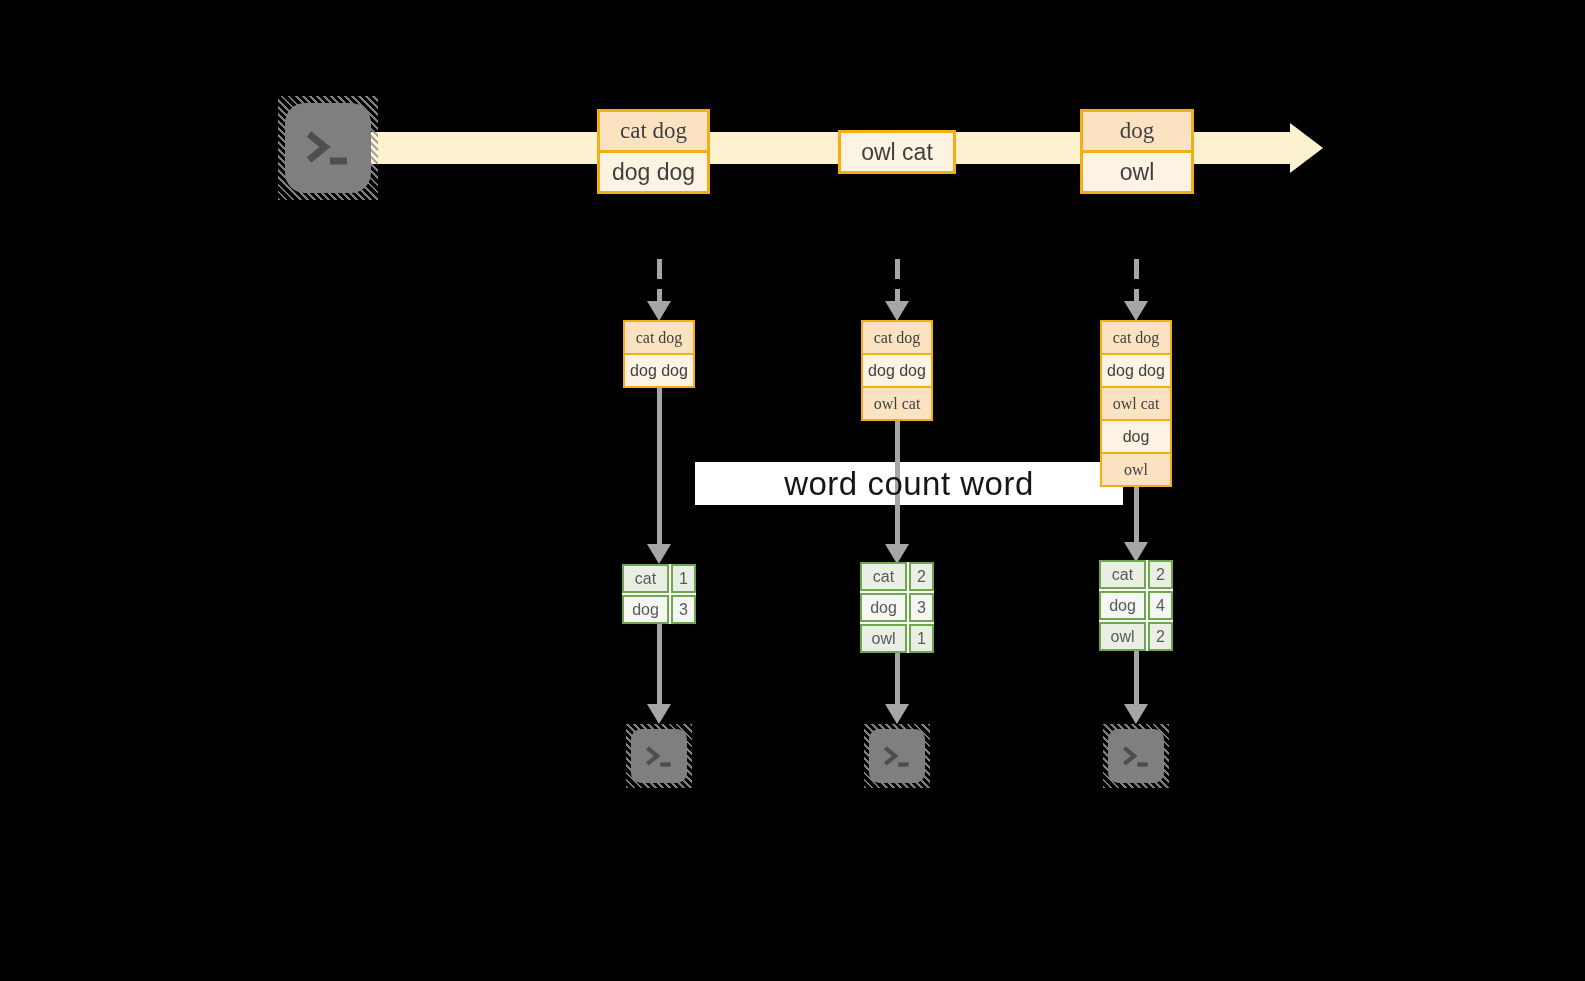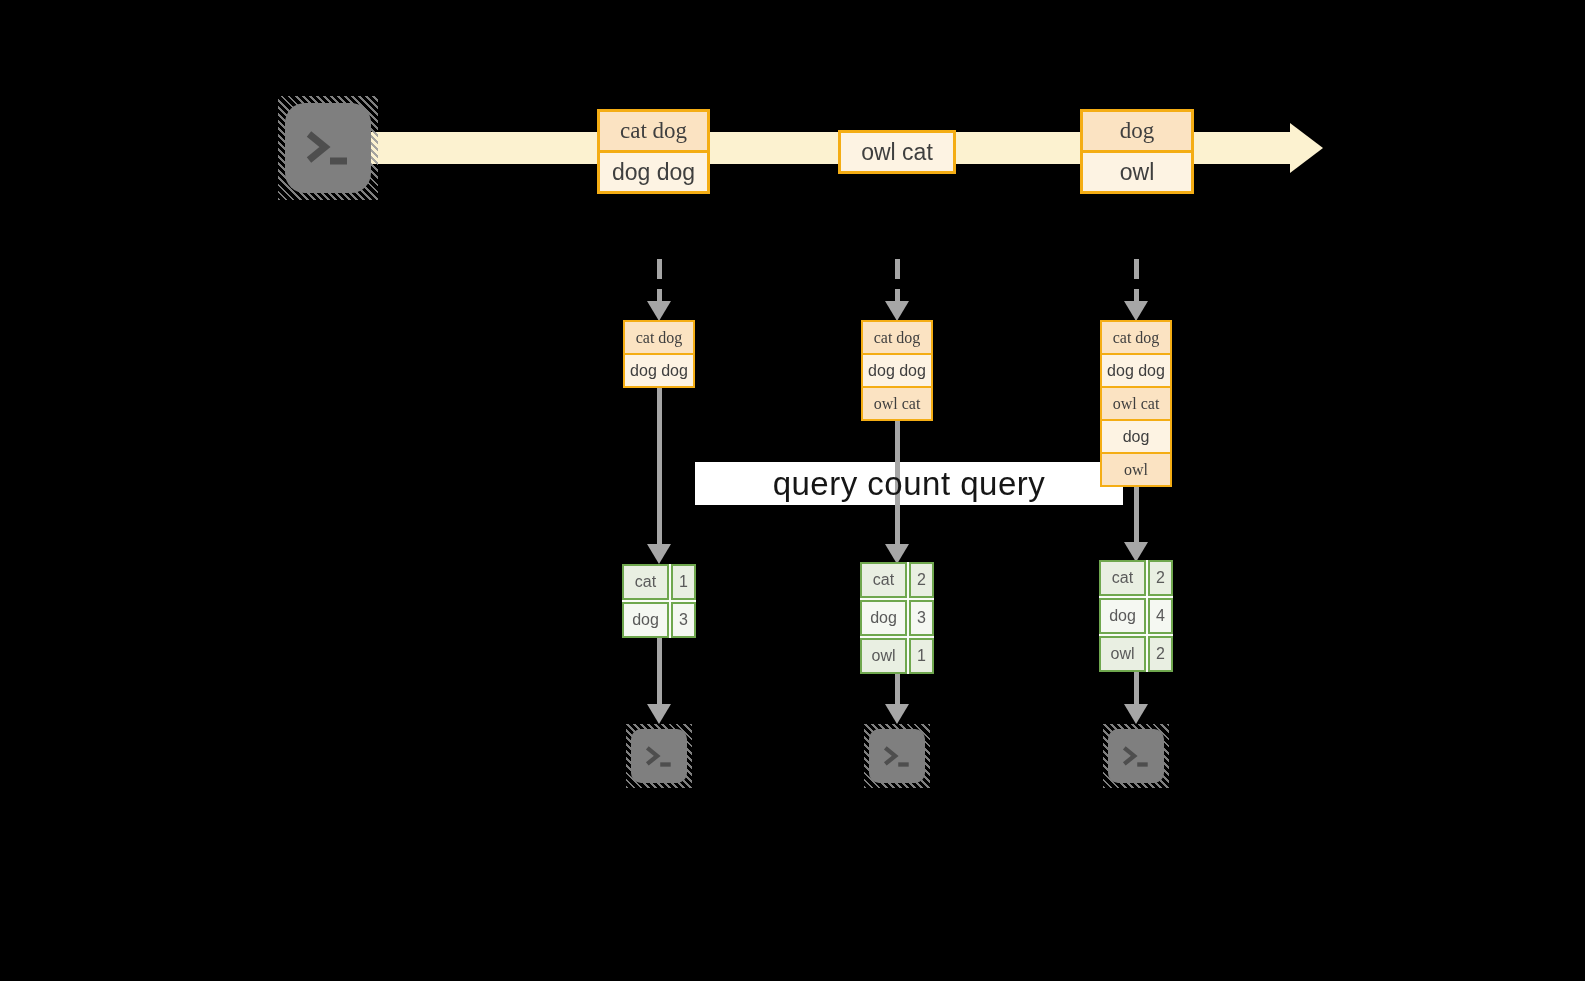--- a/index.html
+++ b/index.html
@@ -35,21 +35,21 @@
   .solid-line{width:5px;background:var(--arrow_gray);z-index:3;}
   
   .stack{z-index:6;width:72px;background:var(--box_border);padding:2px;display:flex;flex-direction:column;gap:2px;box-sizing:border-box;}
   .stack .cell{height:31px;line-height:31px;text-align:center;font-size:16px;color:var(--text_dark);}
   
   .banner-bg{left:695px;top:462px;width:428px;height:43px;background:var(--banner_bg);z-index:2;}
   .banner-label{left:695px;top:462px;width:428px;height:43px;line-height:44px;text-align:center;
     font-size:33px;font-weight:300;letter-spacing:0.5px;color:var(--banner_text);z-index:4;}
   
   .ctable{z-index:5;display:grid;grid-template-columns:47px 25px;gap:2px;background:var(--table_gap);}
-  .ctable .gcell{height:36px;box-sizing:border-box;border:2px solid var(--green_border);
+  .ctable .gcell{height:29px;box-sizing:border-box;border:2px solid var(--green_border);
     display:flex;align-items:center;justify-content:center;font-size:16px;color:#5a5a5a;}
   .g-dark{background:var(--green_cell_dark);}
   .g-light{background:var(--green_cell_light);}
   
   .term-outer{z-index:5;background:repeating-linear-gradient(45deg,rgba(150,150,150,.85) 0 2px,transparent 2px 5px);}
   .term-inner{position:absolute;background:var(--terminal_gray);display:flex;align-items:center;justify-content:center;}
   .src-outer{left:278px;top:96px;width:100px;height:104px;}
   .src-inner{left:7px;top:7px;right:7px;bottom:7px;border-radius:20px;}
   .sink-outer{width:66px;height:64px;top:724px;}
   .sink-inner{left:5px;top:5px;right:5px;bottom:5px;border-radius:10px;}
@@ -84,21 +84,21 @@
   </div>
 
   <div class="abs dash-line" style="left:657px;top:259px;"></div>
   <div class="abs arrow-head-down" style="left:647px;top:301px;"></div>
   <div class="abs dash-line" style="left:895px;top:259px;"></div>
   <div class="abs arrow-head-down" style="left:885px;top:301px;"></div>
   <div class="abs dash-line" style="left:1134px;top:259px;"></div>
   <div class="abs arrow-head-down" style="left:1124px;top:301px;"></div>
 
   <div class="abs banner-bg"></div>
-  <div class="abs banner-label">query count query</div>
+  <div class="abs banner-label">word count word</div>
 
   <div class="abs stack" style="left:623px;top:320px;">
     <div class="cell fill-peach">cat dog</div>
     <div class="cell fill-cream">dog dog</div>
   </div>
   <div class="abs stack" style="left:861px;top:320px;">
     <div class="cell fill-peach">cat dog</div>
     <div class="cell fill-cream">dog dog</div>
     <div class="cell fill-peach">owl cat</div>
   </div>

